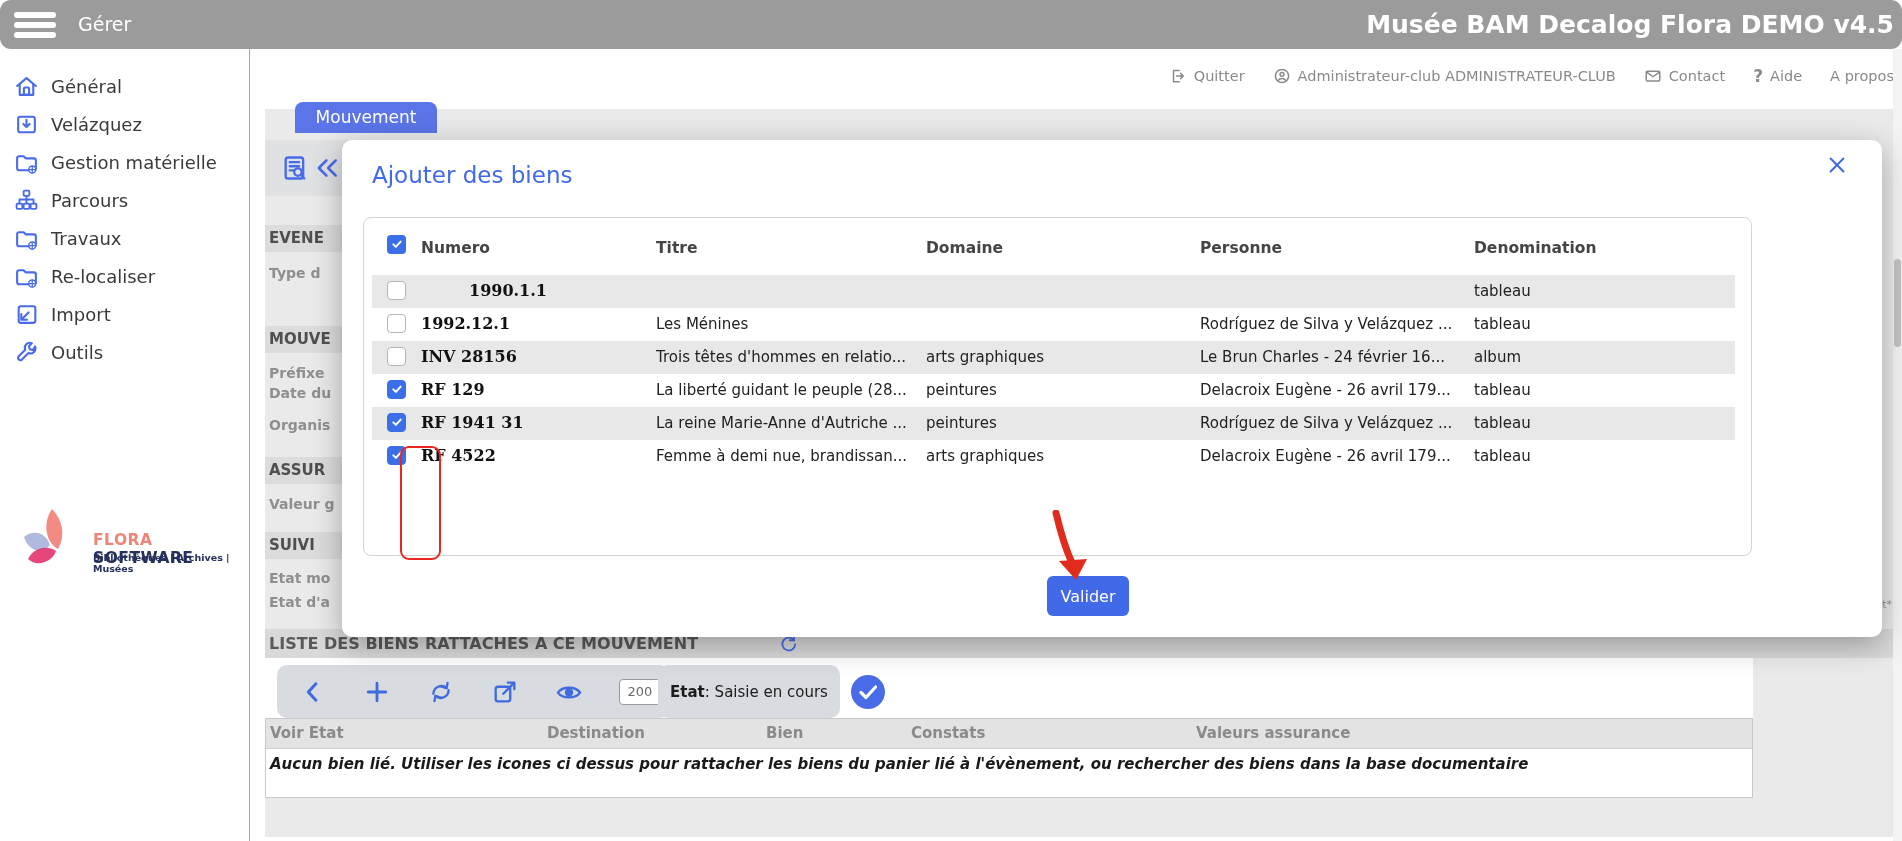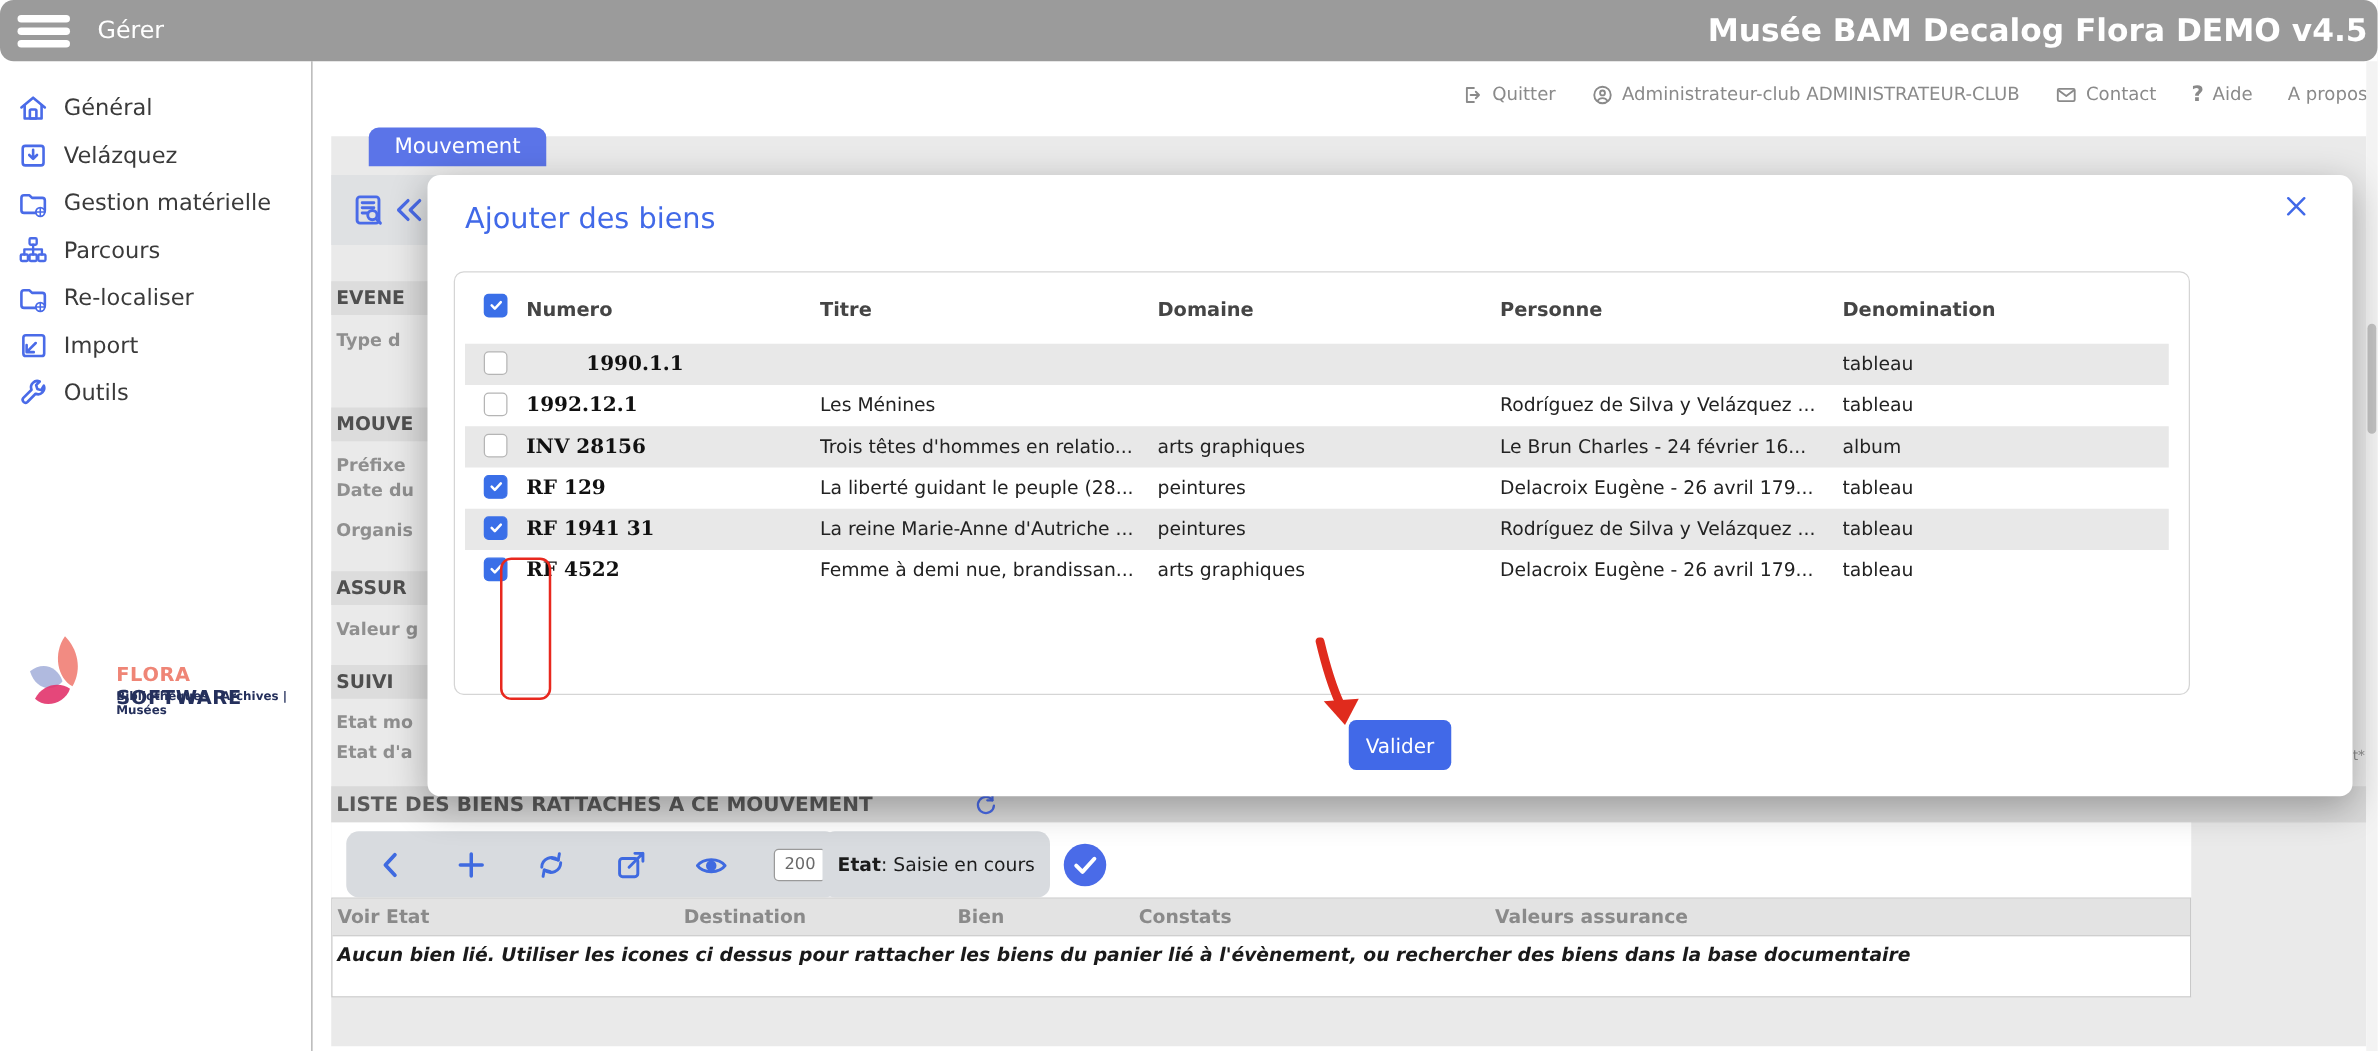--- a/index.html
+++ b/index.html
@@ -72,21 +72,21 @@
   .mrow{position:absolute;left:0;width:100%;height:33px;cursor:pointer;}
   .mband{position:absolute;left:8px;top:0;width:1363px;height:33px;background:#e8e8e8;}
   .mcb{position:absolute;left:23px;top:6px;width:19px;height:19px;border-radius:4px;background:#fff;border:1.5px solid #b5b5b5;box-sizing:border-box;}
   .mcb.checked{background:#3a6fe8;border-color:#3a6fe8;}
   .mcb svg{width:16px;height:16px;display:block;margin:0 auto;}
   .mcell{position:absolute;top:7px;font-size:15px;color:#222;white-space:nowrap;overflow:hidden;}
   .mnum{font-family:"DejaVu Serif","Liberation Serif",serif;font-weight:bold;font-size:16px;color:#111;top:6px;}
   #hdr-cb{position:absolute;left:23px;top:17px;width:19px;height:19px;border-radius:4px;background:#3a6fe8;}
   #hdr-cb svg{width:16px;height:16px;display:block;margin:1px auto;}
   #red-box{position:absolute;left:36px;top:228px;width:37px;height:110px;border:2.5px solid #e8281e;border-radius:9px;z-index:60;pointer-events:none;}
-  #valider-btn{position:absolute;left:737px;top:436px;width:82px;height:40px;background:#4169e8;border:none;border-radius:6px;
+  #valider-btn{position:absolute;left:705px;top:436px;width:82px;height:40px;background:#4169e8;border:none;border-radius:6px;
     color:#fff;font-size:16px;font-family:inherit;cursor:pointer;z-index:55;}
   #red-arrow{position:absolute;left:700px;top:370px;width:60px;height:72px;z-index:60;pointer-events:none;}
 </style>
 </head>
 <body>
 
 <div id="hdr">
   <div id="burger">
       <i></i>
       <i></i>
@@ -155,20 +155,28 @@
       </div>
       <div class="side-item">
         <span class="ic"><svg viewBox="0 0 24 24" fill="none" stroke="currentColor" stroke-width="1.8" stroke-linecap="round" stroke-linejoin="round">
             <rect x="9.25" y="2.5" width="5.5" height="5" rx="1"></rect>
             <path d="M12 7.5 V11 M5.25 15 V11 H18.75 V15 M12 11 V15"></path>
             <rect x="2.5" y="15" width="5.5" height="5" rx="1"></rect>
             <rect x="9.25" y="15" width="5.5" height="5" rx="1"></rect>
             <rect x="16" y="15" width="5.5" height="5" rx="1"></rect>
           </svg></span>
         <span class="side-label">Parcours</span>
+      </div>
+      <div class="side-item">
+        <span class="ic"><svg viewBox="0 0 24 24" fill="none" stroke="currentColor" stroke-width="2" stroke-linecap="round" stroke-linejoin="round">
+            <path d="M3 8 a2 2 0 0 1 2 -2 h4.2 l2 2 H19 a2 2 0 0 1 2 2 v7.5 a2 2 0 0 1 -2 2 h-14 a2 2 0 0 1 -2 -2 z"></path>
+            <circle cx="17.5" cy="18.8" r="3.4" fill="#fff" stroke-width="1.4"></circle>
+            <path d="M14.2 18.8 h6.6 M17.5 15.5 v6.6" stroke-width="1.2"></path>
+          </svg></span>
+        <span class="side-label">Travaux</span>
       </div>
       <div class="side-item">
         <span class="ic"><svg viewBox="0 0 24 24" fill="none" stroke="currentColor" stroke-width="2" stroke-linecap="round" stroke-linejoin="round">
             <path d="M3 8 a2 2 0 0 1 2 -2 h4.2 l2 2 H19 a2 2 0 0 1 2 2 v7.5 a2 2 0 0 1 -2 2 h-14 a2 2 0 0 1 -2 -2 z"></path>
             <circle cx="17.5" cy="18.8" r="3.4" fill="#fff" stroke-width="1.4"></circle>
             <path d="M14.2 18.8 h6.6 M17.5 15.5 v6.6" stroke-width="1.2"></path>
           </svg></span>
         <span class="side-label">Re-localiser</span>
       </div>
       <div class="side-item">

